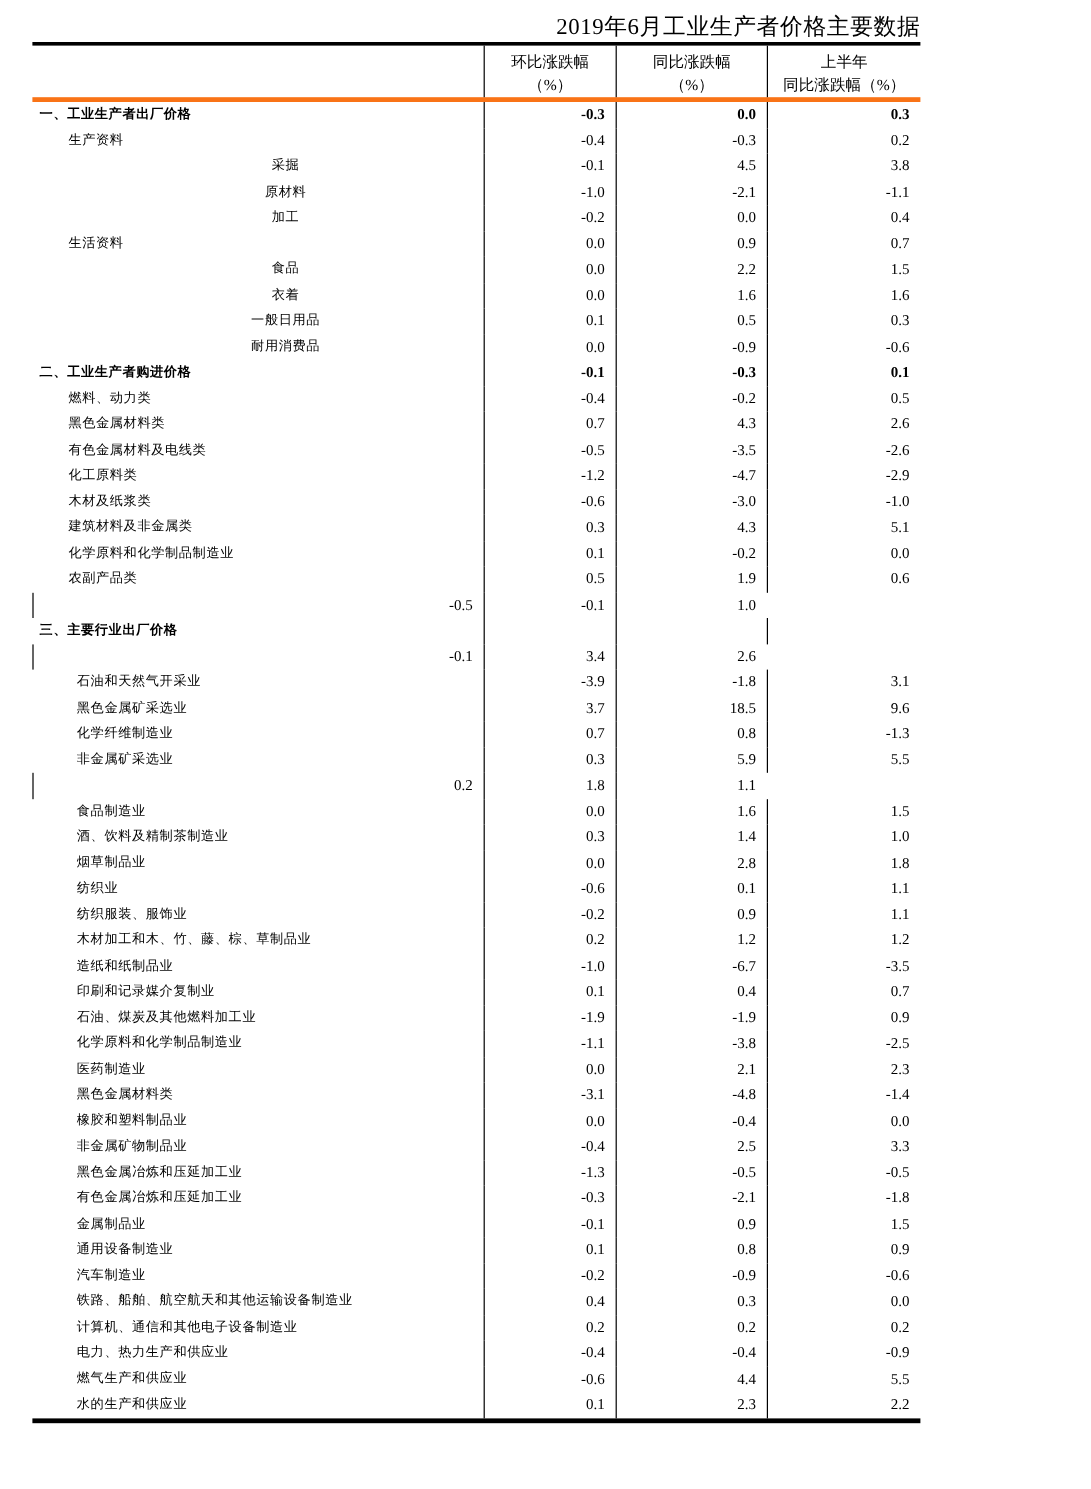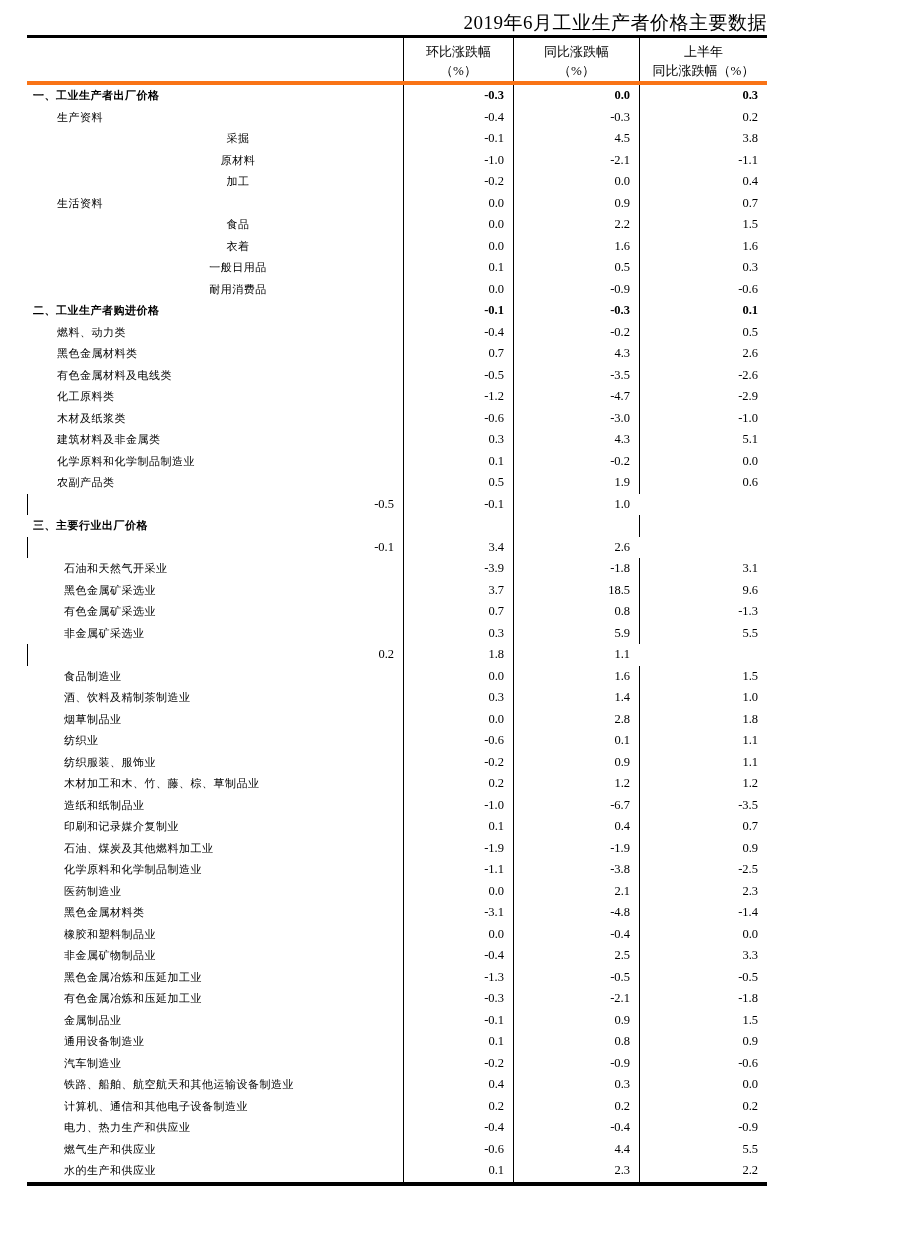--- a/index.html
+++ b/index.html
@@ -224,21 +224,21 @@
           <div class="num-cell">-1.8</div>
           <div class="num-cell">3.1</div>
         </div>
         <div class="trow">
           <div class="label-cell indent-3">黑色金属矿采选业</div>
           <div class="num-cell">3.7</div>
           <div class="num-cell">18.5</div>
           <div class="num-cell">9.6</div>
         </div>
         <div class="trow">
-          <div class="label-cell indent-3">有色金属矿采选业</div>
+          <div class="label-cell indent-3">化学纤维制造业</div>
           <div class="num-cell">0.7</div>
           <div class="num-cell">0.8</div>
           <div class="num-cell">-1.3</div>
         </div>
         <div class="trow">
           <div class="label-cell indent-3">非金属矿采选业</div>
           <div class="num-cell">0.3</div>
           <div class="num-cell">5.9</div>
           <div class="num-cell">5.5</div>
         </div>

